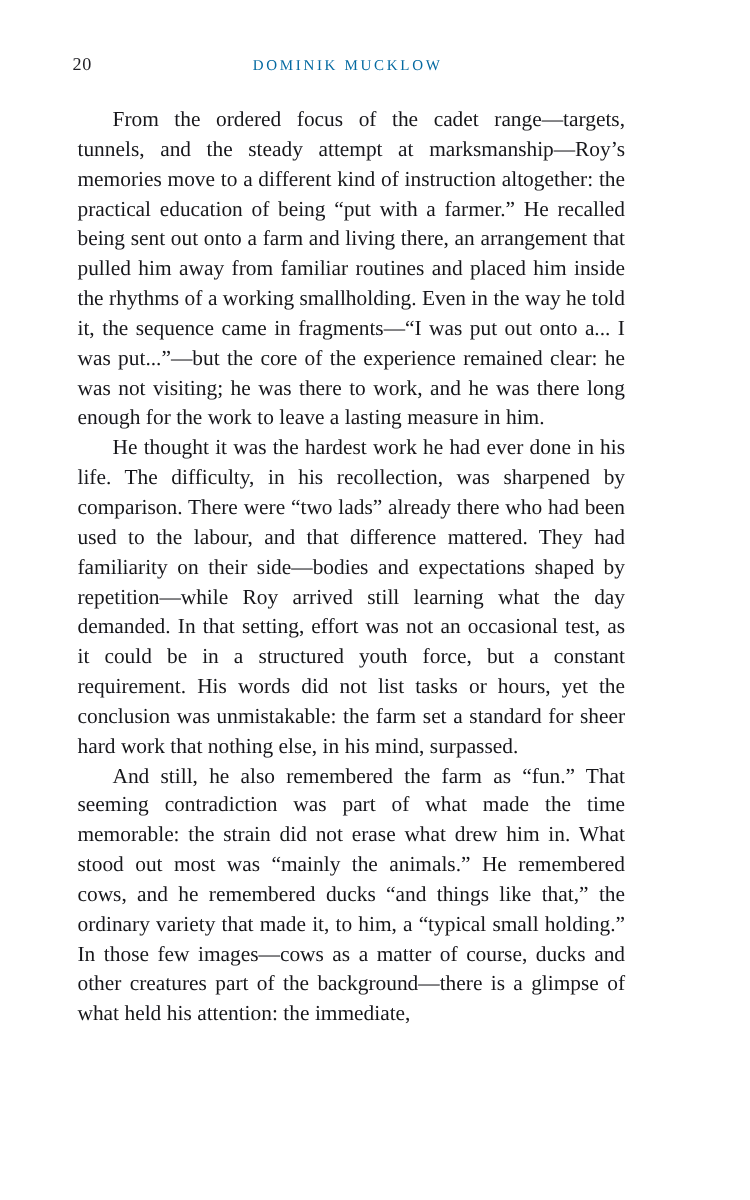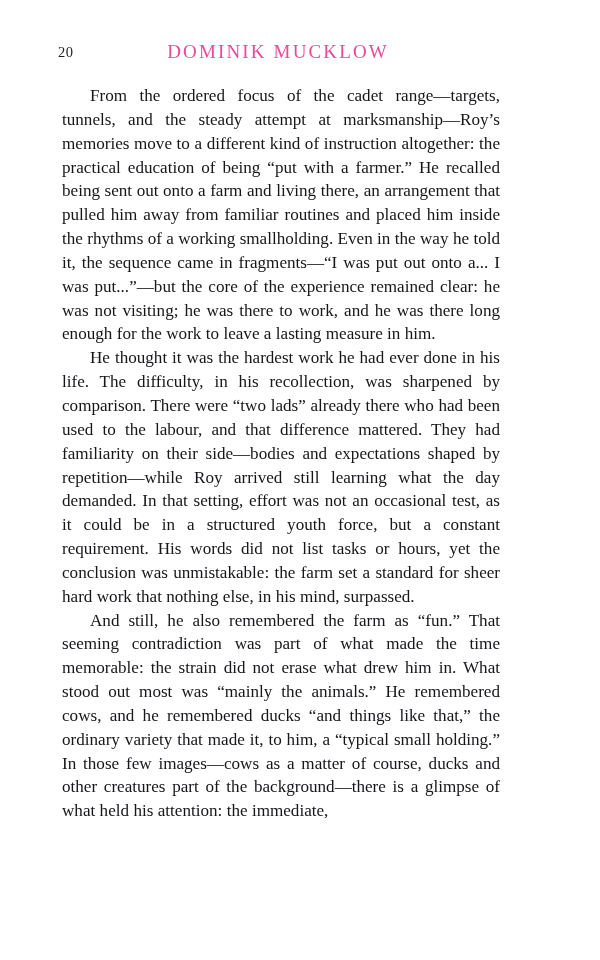--- a/index.html
+++ b/index.html
@@ -36,24 +36,24 @@
     font-variant-numeric: oldstyle-nums;
     font-feature-settings: "onum" 1;
     line-height: 20px;
   }
   .head-title {
     position: absolute;
     left: 0;
     right: 0;
     top: 0;
     text-align: center;
-    font-size: 19px;
+    font-size: 12px;
     letter-spacing: 2.15px;
     text-indent: 2.15px;
-    color: #ec4899;
+    color: #0369a1;
     line-height: 20px;
     white-space: nowrap;
   }
 
   
   .textblock {
     position: absolute;
     top: 84px;
     left: 62px;
     width: 438px;

